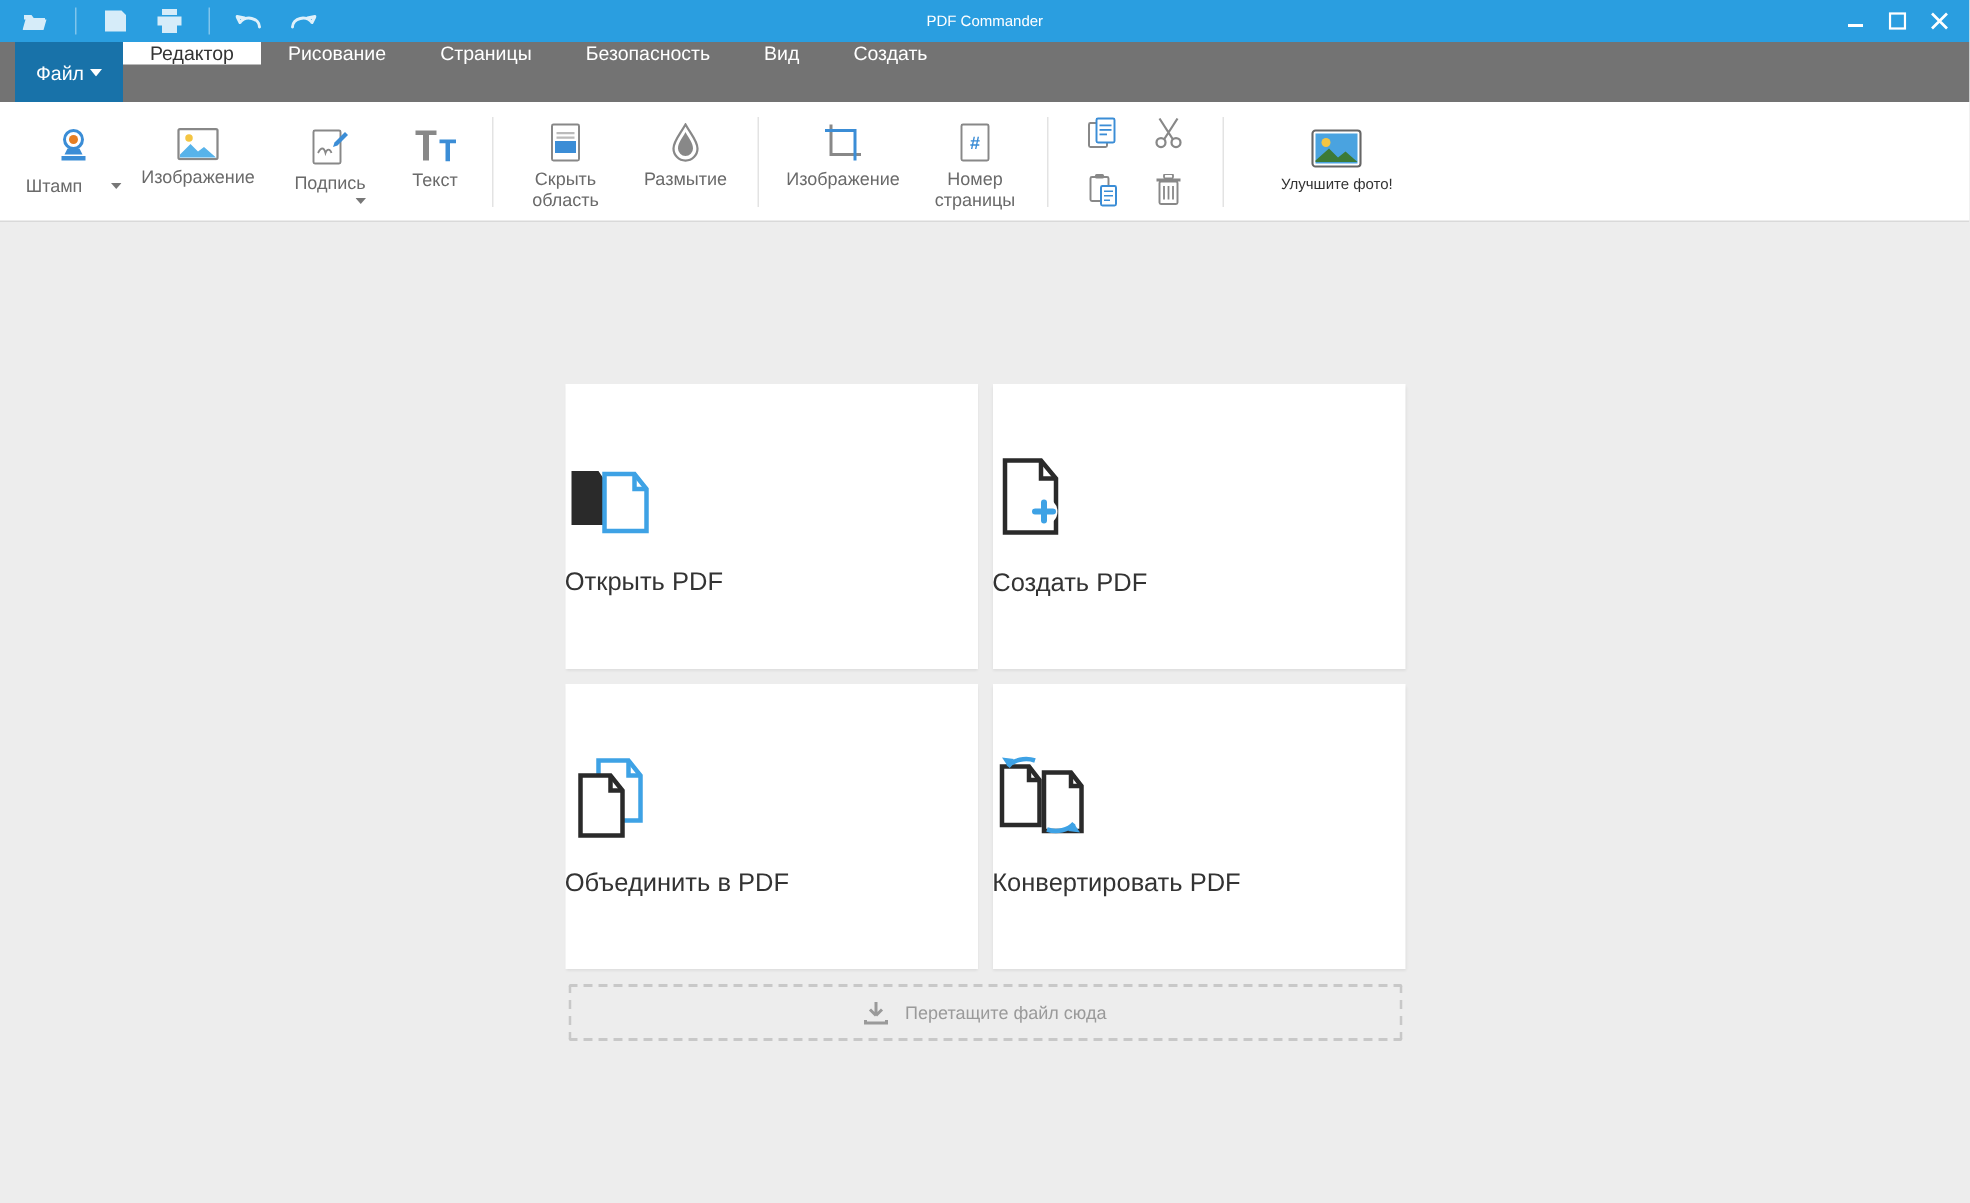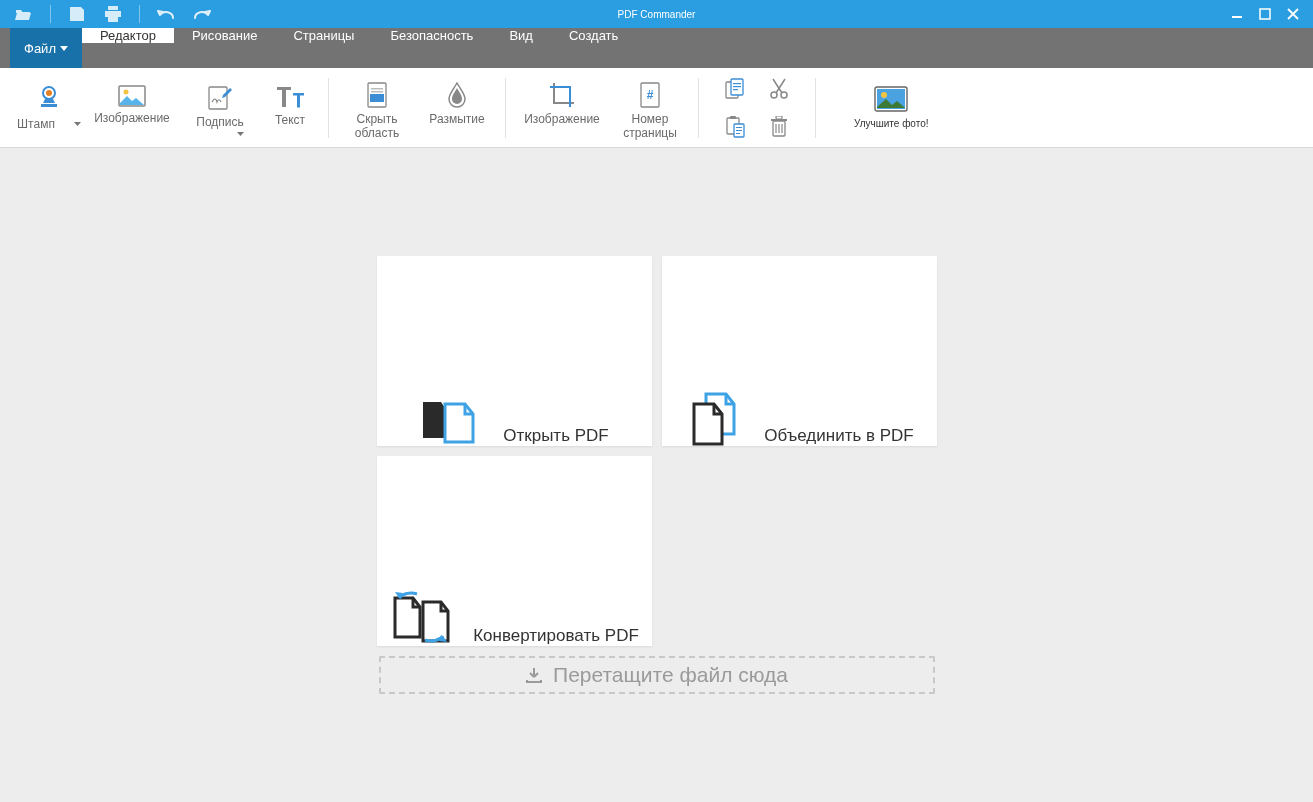--- a/index.html
+++ b/index.html
@@ -89,33 +89,33 @@
     background: #ededed;
     display: flex;
     align-items: center;
     justify-content: center;
   }
   .center { width: 560px; }
   .cards { display: grid; grid-template-columns: 1fr 1fr; gap: 10px; }
   .card {
     background: #fff;
     height: 190px;
-    display: flex; align-items: flex-end; justify-content: center;
+    display: flex; flex-direction: column; align-items: flex-start; justify-content: center;
     cursor: pointer; gap: 20px;
     box-shadow: 0 1px 2px rgba(0,0,0,0.08);
   }
   .card .cap { font-size: 17px; color: #333; }
   .dropzone {
     margin-top: 10px;
     height: 38px;
     border: 2px dashed #c8c8c8;
     border-radius: 2px;
     display: flex; align-items: center; justify-content: center;
     gap: 10px;
-    color: #9a9a9a; font-size: 21px;
+    color: #9a9a9a; font-size: 12px;
     cursor: pointer;
     width: calc(100% - 4px);
     margin-left: 2px; margin-right: 2px;
   }
   svg { display: block; }
 </style>
 </head>
 <body>
 
 <div class="window">
@@ -338,20 +338,31 @@
   <div class="workspace">
     <div class="center">
       <div class="cards">
         <div class="card">
           <svg width="64" height="54" viewBox="0 0 64 54">
             <path d="M4 10h18l4 6h22v30H4z" fill="#2a2a2a"></path>
             <path d="M26 12h20l8 10v28H26z" fill="#fff" stroke="#3ea2e5" stroke-width="3"></path>
             <path d="M46 12v10h8" fill="none" stroke="#3ea2e5" stroke-width="3"></path>
           </svg>
           <div class="cap">Открыть PDF</div>
+        </div>
+        <div class="card">
+          <svg width="52" height="56" viewBox="0 0 52 56">
+            <path d="M8 4h24l10 12v36H8z" fill="#fff" stroke="#2a2a2a" stroke-width="3"></path>
+            <path d="M32 4v12h10" fill="none" stroke="#2a2a2a" stroke-width="3"></path>
+            <g transform="translate(34,38)">
+              <circle r="9" fill="#fff"></circle>
+              <path d="M-6 0h12M0 -6v12" stroke="#3ea2e5" stroke-width="4" stroke-linecap="round"></path>
+            </g>
+          </svg>
+          <div class="cap">Создать PDF</div>
         </div>
         <div class="card">
           <svg width="60" height="56" viewBox="0 0 60 56">
             <path d="M22 4h20l8 10v30H22z" fill="#fff" stroke="#3ea2e5" stroke-width="3"></path>
             <path d="M42 4v10h8" fill="none" stroke="#3ea2e5" stroke-width="3"></path>
             <path d="M10 14h20l8 10v30H10z" fill="#fff" stroke="#2a2a2a" stroke-width="3"></path>
             <path d="M30 14v10h8" fill="none" stroke="#2a2a2a" stroke-width="3"></path>
           </svg>
           <div class="cap">Объединить в PDF</div>
         </div>

